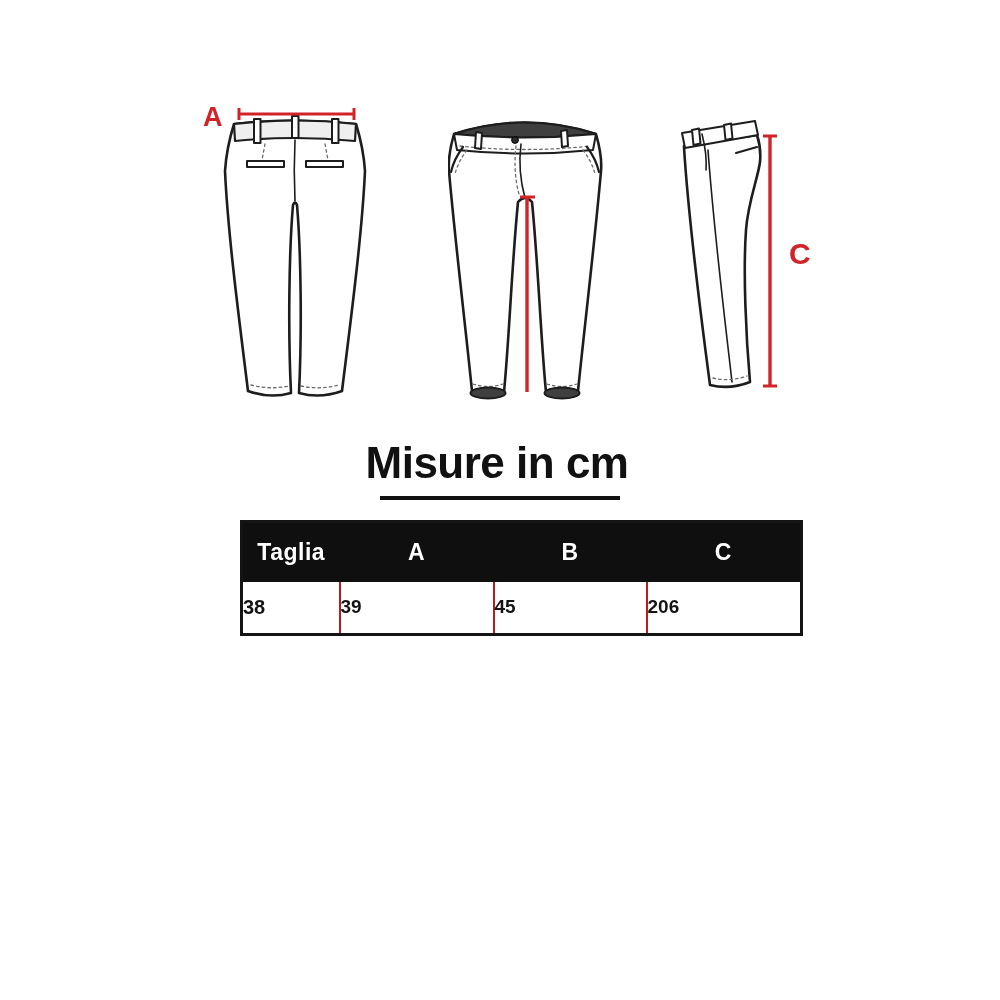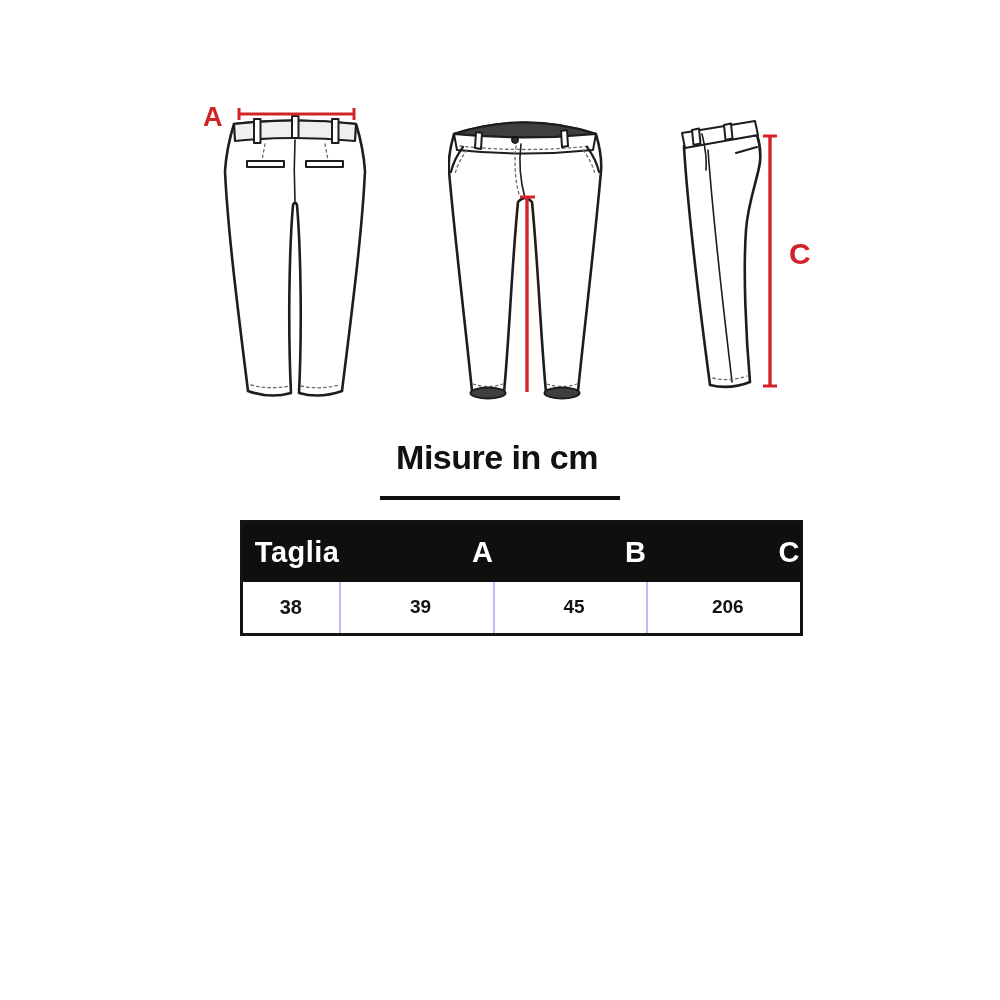--- a/index.html
+++ b/index.html
@@ -25,40 +25,40 @@
   .outline{fill:#ffffff;stroke:var(--ink);stroke-width:2.6;stroke-linejoin:round;stroke-linecap:round;}
   .line{fill:none;stroke:var(--ink);stroke-width:2.2;stroke-linecap:round;stroke-linejoin:round;}
   .thin{fill:none;stroke:var(--ink);stroke-width:1.6;stroke-linecap:round;}
   .stitch{fill:none;stroke:#6b6b6b;stroke-width:1.3;stroke-dasharray:2.5 3.2;stroke-linecap:round;}
   .band{fill:#efefef;stroke:var(--ink);stroke-width:2.2;stroke-linejoin:round;}
   .whitepiece{fill:#ffffff;stroke:var(--ink);stroke-width:2;stroke-linejoin:round;}
   .darkpiece{fill:var(--dark);stroke:var(--ink);stroke-width:2;stroke-linejoin:round;}
   .redline{fill:none;stroke:var(--accent);stroke-width:3;stroke-linecap:butt;}
   .title-wrap{position:absolute;left:0;top:438px;width:994px;text-align:center;}
   .page-title{
-    display:inline-block;color:#111;font-weight:bold;font-size:34px;letter-spacing:-0.5px;
+    display:inline-block;color:#111;font-weight:bold;font-size:44px;letter-spacing:-0.5px;
   }
   .title-underline{
     position:absolute;left:380px;top:496px;width:240px;height:4px;background:#111;
   }
   table.size-table{
     position:absolute;left:240px;top:520px;width:560px;
     border-collapse:collapse;table-layout:fixed;
     border:3px solid #141414;
   }
   table.size-table th{
     background:var(--header-bg);color:var(--header-text);
-    font-weight:bold;font-size:29px;letter-spacing:0.5px;
-    height:60px;text-align:right;vertical-align:middle;border:none;
+    font-weight:bold;font-size:23px;letter-spacing:0.5px;
+    height:60px;text-align:center;vertical-align:middle;border:none;
   }
   table.size-table td{
     background:#ffffff;color:#141414;font-weight:bold;font-size:19px;
-    height:53px;text-align:center;vertical-align:middle;
+    height:53px;text-align:left;vertical-align:middle;
   }
-  table.size-table td + td{border-left:2px solid #c4b5fd;padding-left:8px;}
+  table.size-table td + td{border-left:2px solid #b91c1c;}
 </style>
 </head>
 <body>
 
 <div class="canvas">
 
   <div class="measure-label" style="left:203px;top:104px;font-size:27px;">A</div>
 
   <svg class="drawing" style="left:204px;top:100px;" width="168" height="305" viewBox="0 0 168 305">
 

